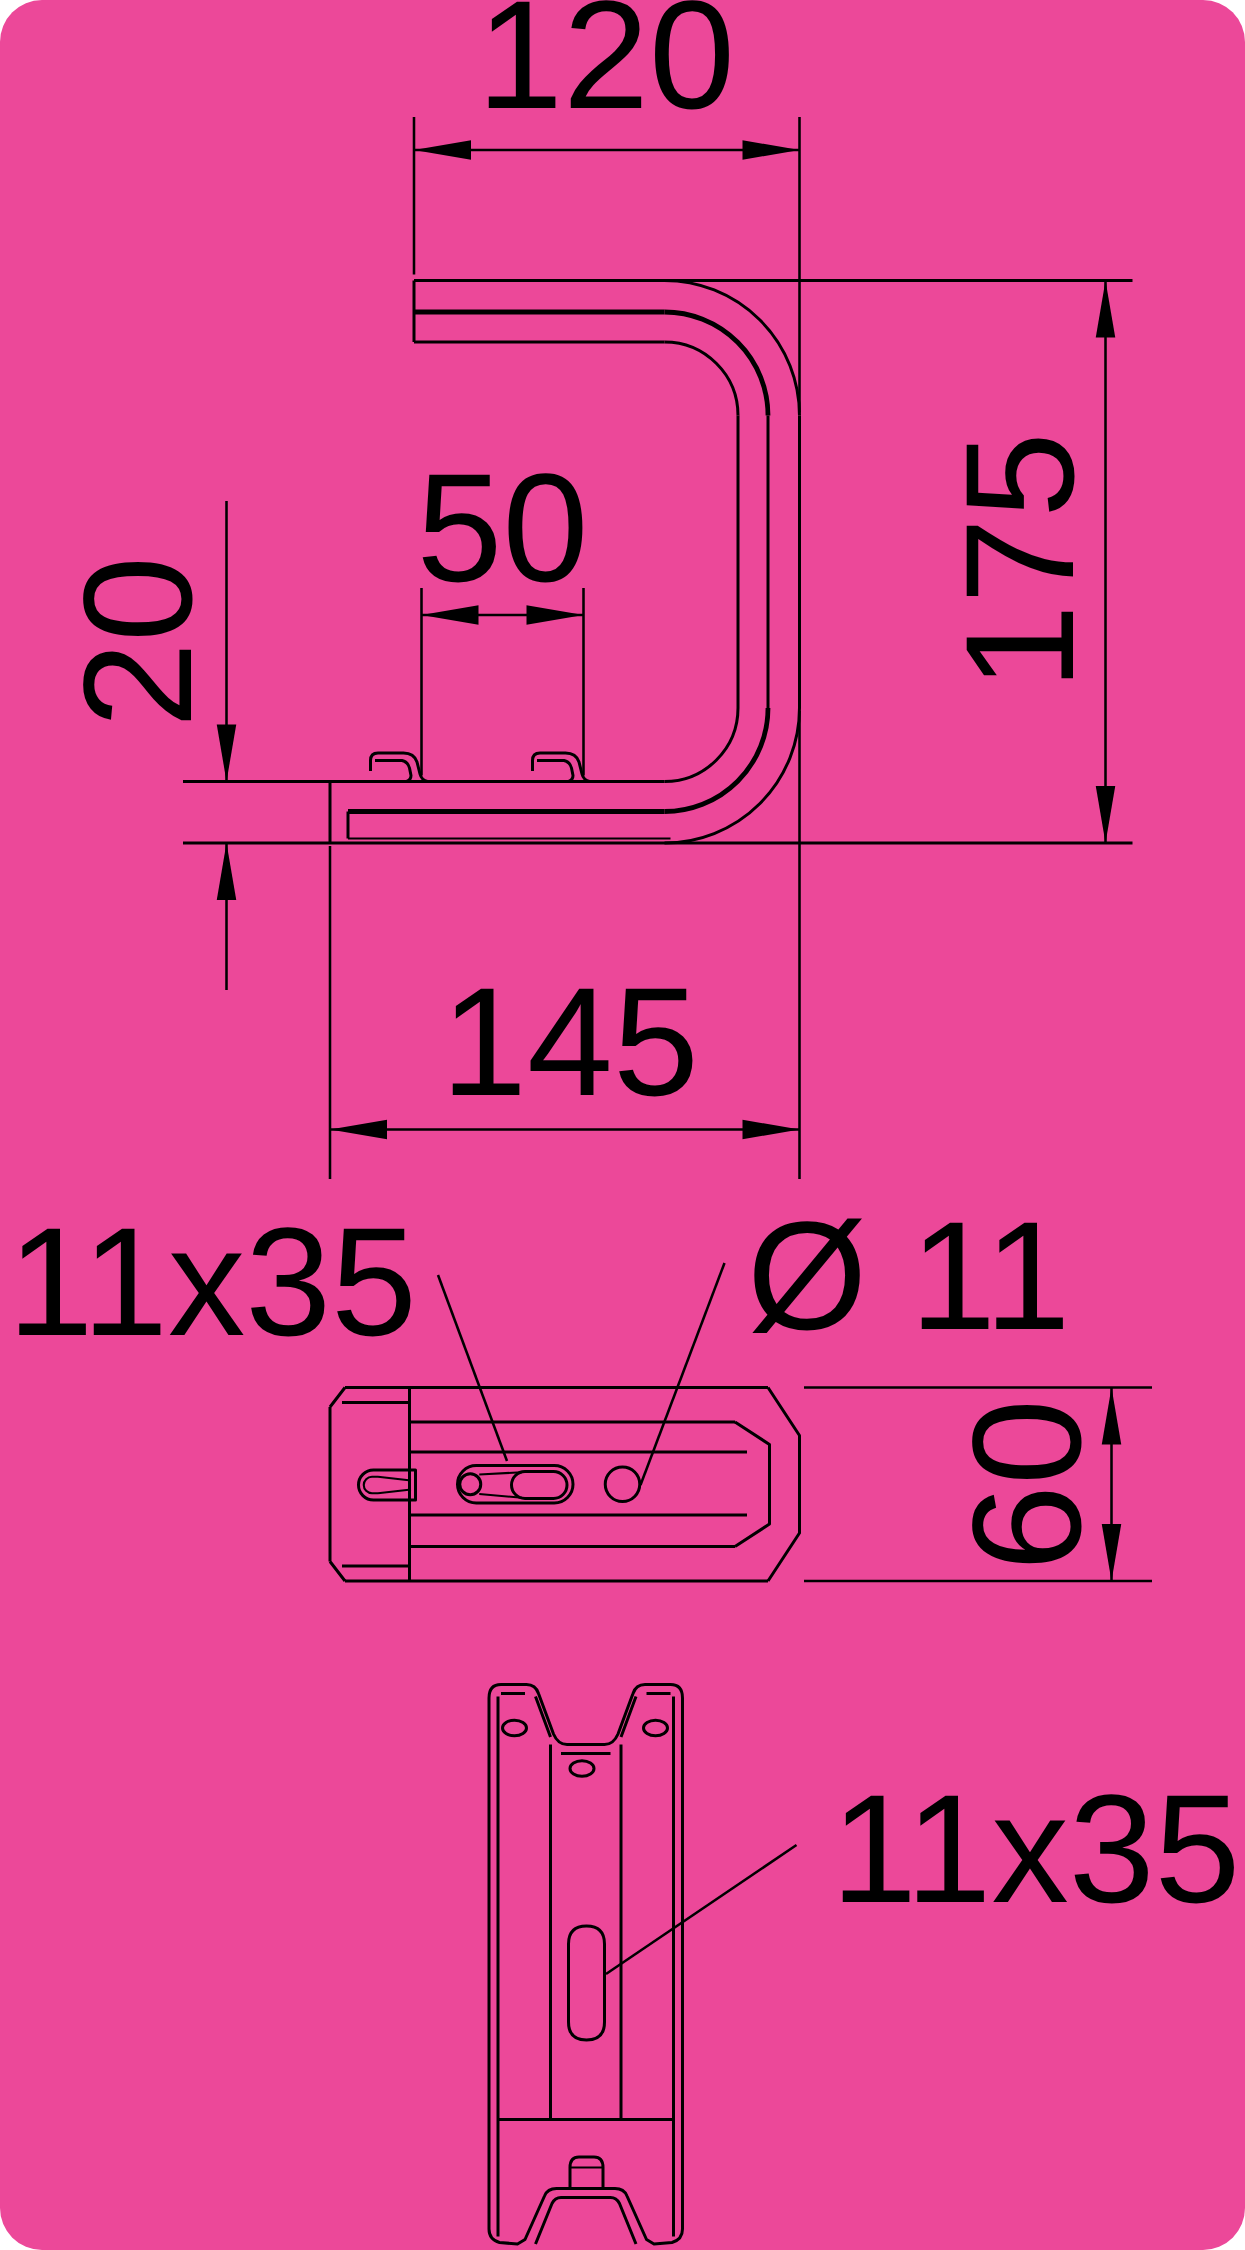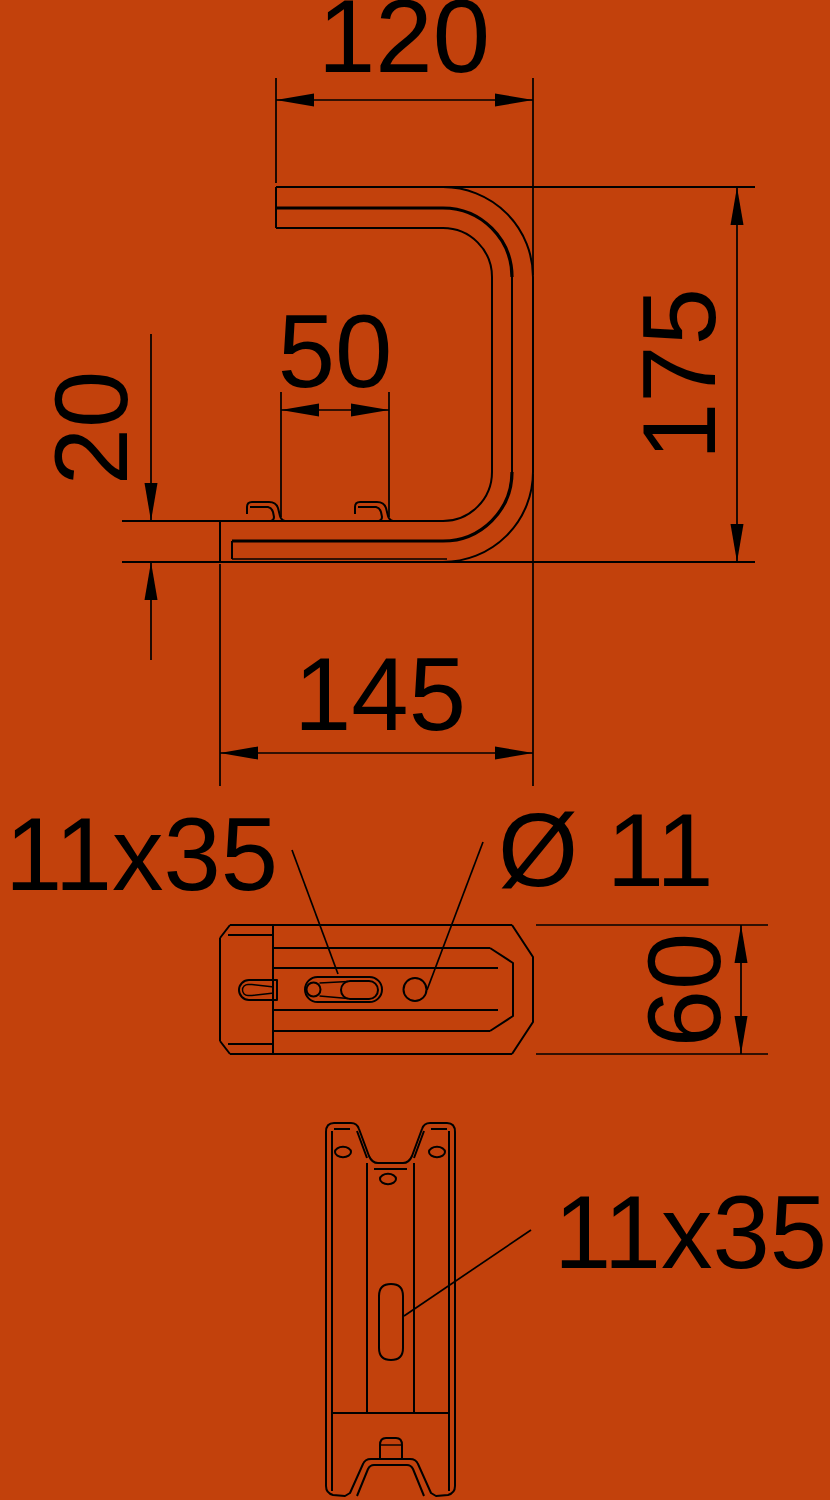--- a/index.html
+++ b/index.html
@@ -1,16 +1,16 @@
 <!DOCTYPE html>
 <html><head>
 <meta charset="utf-8">
 <style>
   html,body{margin:0;padding:0;background:#ffffff;}
-  .page{width:830px;height:1500px;position:relative;background:#c2410c;overflow:hidden;}
+  .page{width:830px;height:1500px;position:relative;background:#ec4899;overflow:hidden;border-radius:28px;}
   svg{display:block;}
   .part{stroke:#000000;stroke-width:2;fill:none;stroke-linecap:butt;stroke-linejoin:round;}
   .part-thick{stroke:#000000;stroke-width:3.2;fill:none;}
   .part-thin{stroke:#000000;stroke-width:1.4;fill:none;}
   .dimline{stroke:#000000;stroke-width:1.7;fill:none;}
   .arrow{fill:#000000;stroke:none;}
   .dimtext{font-family:"Liberation Sans",sans-serif;font-size:103px;fill:#000000;}
 </style>
 </head>
 <body>

